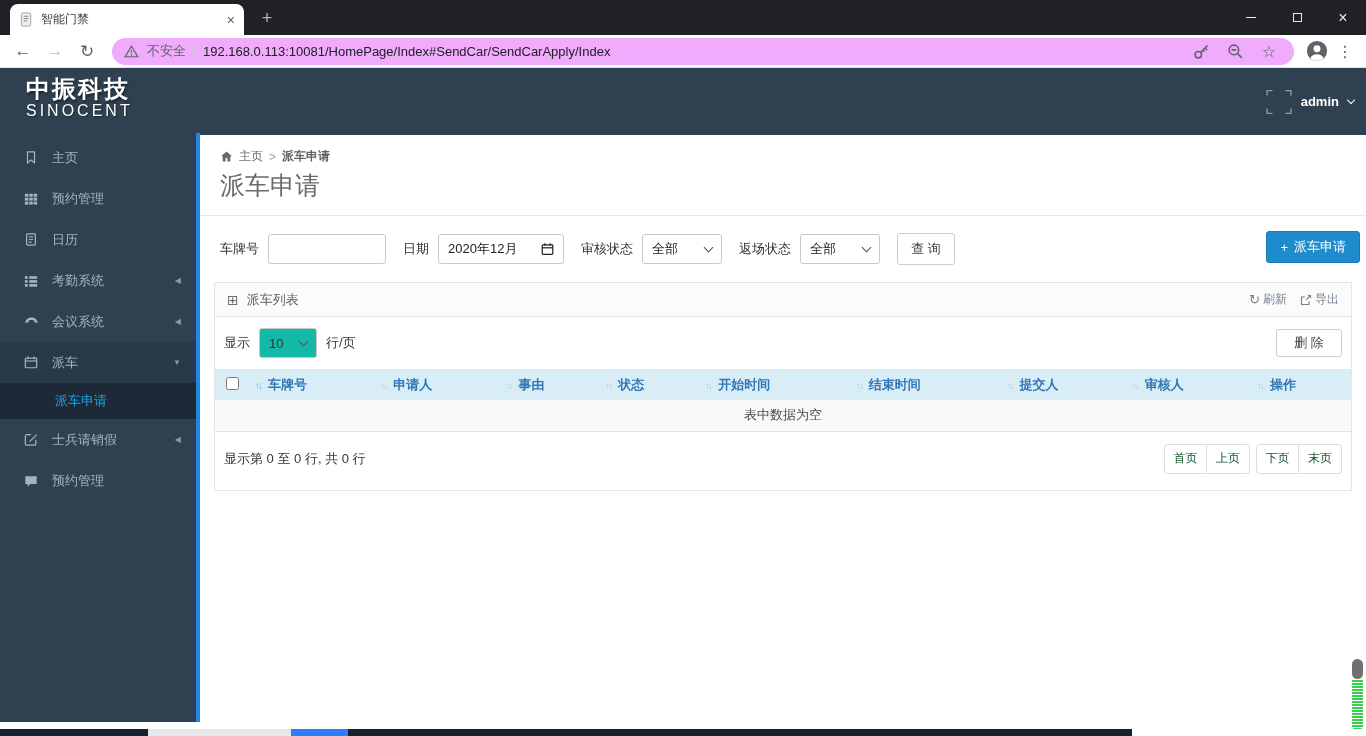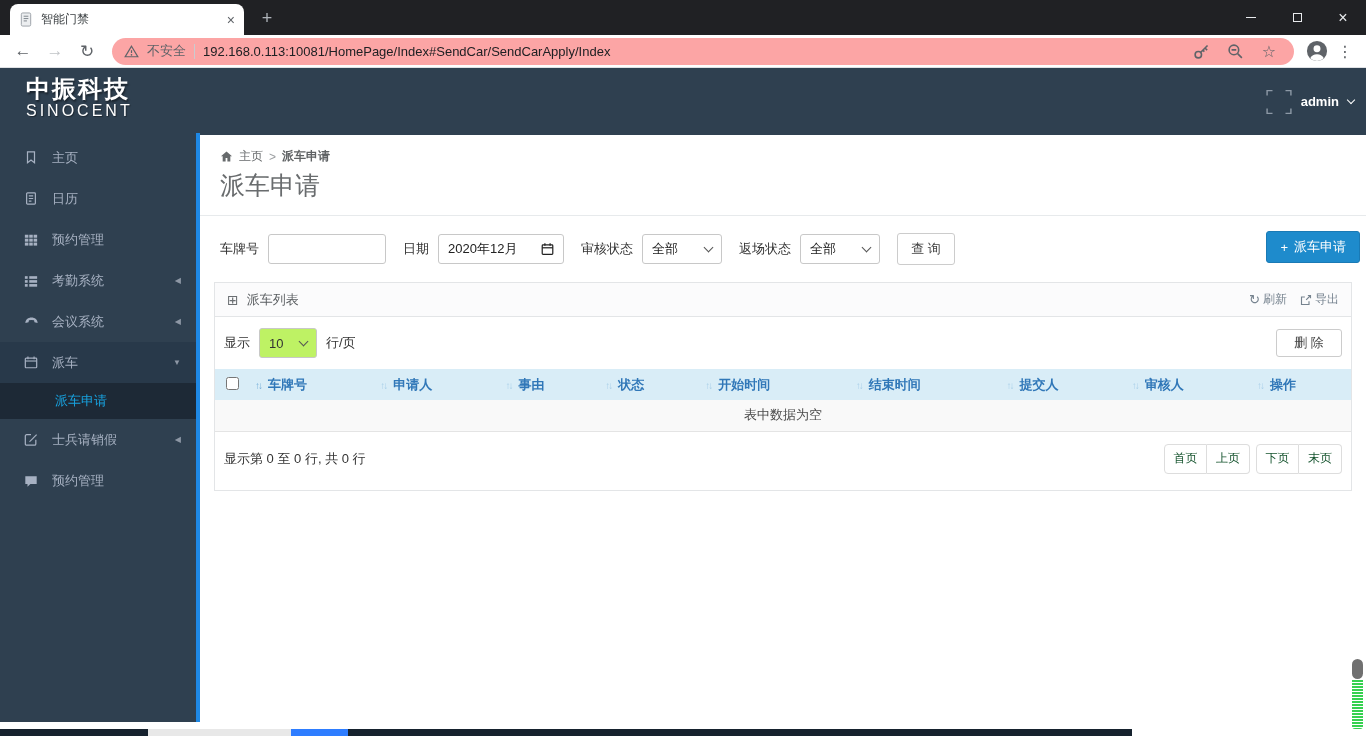--- a/index.html
+++ b/index.html
@@ -19,21 +19,21 @@
 .win-btn{width:46px;height:35px;display:flex;align-items:center;justify-content:center;color:#e8eaed;cursor:pointer}
 .glyph-min{display:block;width:10px;border-top:1.2px solid #e8eaed}
 .glyph-max{display:block;width:9px;height:9px;border:1.2px solid #e8eaed}
 .glyph-close{font-size:16px;line-height:1}
 
 .addressbar{position:absolute;top:35px;left:0;width:1366px;height:33px;background:#fff;
   border-bottom:1px solid #dfe1e4;display:flex;align-items:center;padding:0 8px;gap:2px}
 .nav-ic{width:30px;height:28px;display:flex;align-items:center;justify-content:center;
   font-size:17px;color:#5f6368;cursor:pointer}
 .nav-ic.disabled{color:#c1c4c7}
-.omnibox{flex:1;height:27px;background:#fca5a5;border-radius:14px;display:flex;
+.omnibox{flex:1;height:27px;background:#f0abfc;border-radius:14px;display:flex;
   align-items:center;padding:0 12px;gap:8px;margin:0 8px}
 .sec-label{font-size:13px;color:#5f6368;white-space:nowrap}
 .omni-sep{width:1px;height:15px;background:#c9ccd0}
 .url-text{font-size:13px;color:#202124;flex:1;white-space:nowrap;overflow:hidden}
 .omni-ic{display:flex;align-items:center;justify-content:center;width:26px;height:26px;cursor:pointer;color:#5f6368}
 .star{font-size:16px;color:#5f6368}
 .dots{font-size:16px;color:#5f6368;letter-spacing:0}
 
 .appheader{position:absolute;top:68px;left:0;width:1366px;height:67px;background:#2f4050}
 .logo{position:absolute;top:76px;left:26px;color:#fff;line-height:1.1}
@@ -82,21 +82,21 @@
 
 .panel{margin:17px 14px 0 14px;border:1px solid #e3e5e7;background:#fff}
 .panel-head{height:34px;background:#fbfbfc;border-bottom:1px solid #e3e5e7;display:flex;
   align-items:center;padding:0 12px;font-size:13px;color:#5b5f62;gap:8px}
 .panel-glyph{font-size:14px;color:#6b6f73}
 .panel-tools{margin-left:auto;display:flex;gap:13px;font-size:12px;color:#76838f}
 .tool{display:flex;align-items:center;gap:3px;cursor:pointer}
 .tool-glyph{font-size:13px}
 .toolbar{display:flex;align-items:center;padding:11px 9px;font-size:13px;color:#333}
 .pagesize{width:58px;height:30px;border:1px solid #c8c8c8;border-radius:3px;display:flex;
-  align-items:center;justify-content:space-between;padding:0 9px;margin:0 9px;background:#bef264;cursor:pointer}
+  align-items:center;justify-content:space-between;padding:0 9px;margin:0 9px;background:#14b8a6;cursor:pointer}
 .btn-del{margin-left:auto;width:66px;height:28px}
 table{width:100%;border-collapse:collapse}
 thead th{background:#d9edf7;height:31px;font-size:13px;color:#3077b8;text-align:left;
   padding:4px 6px;font-weight:bold;white-space:nowrap}
 th.cb-col{width:34px;text-align:center;padding:0}
 .sort{color:#a9cfe8;font-size:10px;letter-spacing:-2px;margin-right:7px;cursor:pointer}
 .sort.active{color:#74aed9}
 .empty-row td{height:31px;background:#f9f9f9;text-align:center;font-size:13px;color:#4a4a4a;
   border-bottom:1px solid #e4e4e4}
 .tfoot{display:flex;align-items:center;padding:12px 9px 16px;font-size:13px;color:#333}
@@ -206,42 +206,42 @@
   <div class="sb-item">
     <span class="sb-ic">
       <svg width="14" height="15" viewBox="0 0 16 16">
           <path d="M4 1.5h8V14L8 10.8 4 14z" fill="none" stroke="currentColor" stroke-width="1.4"></path>
         </svg>
     </span>
     <span class="lbl">主页</span>
   </div>
   <div class="sb-item">
     <span class="sb-ic">
-      <svg width="14" height="15" viewBox="0 0 16 16">
-          <rect x="3" y="1.5" width="10" height="13" rx="1" fill="none" stroke="currentColor" stroke-width="1.4"></rect>
-          <path d="M5.5 5h5M5.5 8h5M5.5 11h3" stroke="currentColor" stroke-width="1.2"></path>
-        </svg>
-    </span>
-    <span class="lbl">日历</span>
-  </div>
-  <div class="sb-item">
-    <span class="sb-ic">
       <svg width="14" height="14" viewBox="0 0 16 16" fill="currentColor">
           <rect x="1" y="2" width="4" height="3.4"></rect>
           <rect x="6" y="2" width="4" height="3.4"></rect>
           <rect x="11" y="2" width="4" height="3.4"></rect>
           <rect x="1" y="6.5" width="4" height="3.4"></rect>
           <rect x="6" y="6.5" width="4" height="3.4"></rect>
           <rect x="11" y="6.5" width="4" height="3.4"></rect>
           <rect x="1" y="11" width="4" height="3.4"></rect>
           <rect x="6" y="11" width="4" height="3.4"></rect>
           <rect x="11" y="11" width="4" height="3.4"></rect>
         </svg>
     </span>
     <span class="lbl">预约管理</span>
+  </div>
+  <div class="sb-item">
+    <span class="sb-ic">
+      <svg width="14" height="15" viewBox="0 0 16 16">
+          <rect x="3" y="1.5" width="10" height="13" rx="1" fill="none" stroke="currentColor" stroke-width="1.4"></rect>
+          <path d="M5.5 5h5M5.5 8h5M5.5 11h3" stroke="currentColor" stroke-width="1.2"></path>
+        </svg>
+    </span>
+    <span class="lbl">日历</span>
   </div>
   <div class="sb-item">
     <span class="sb-ic">
       <svg width="14" height="14" viewBox="0 0 16 16" fill="currentColor">
           <rect x="1" y="2.5" width="3.2" height="3"></rect>
           <rect x="6" y="2.5" width="9" height="3"></rect>
           <rect x="1" y="7" width="3.2" height="3"></rect>
           <rect x="6" y="7" width="9" height="3"></rect>
           <rect x="1" y="11.5" width="3.2" height="3"></rect>
           <rect x="6" y="11.5" width="9" height="3"></rect>

